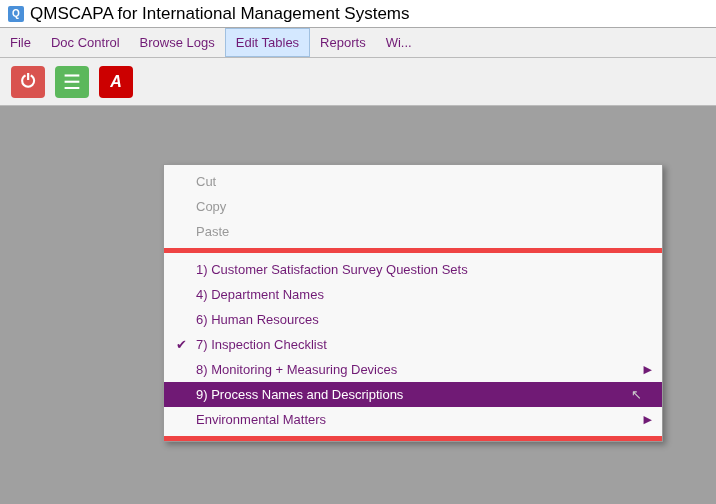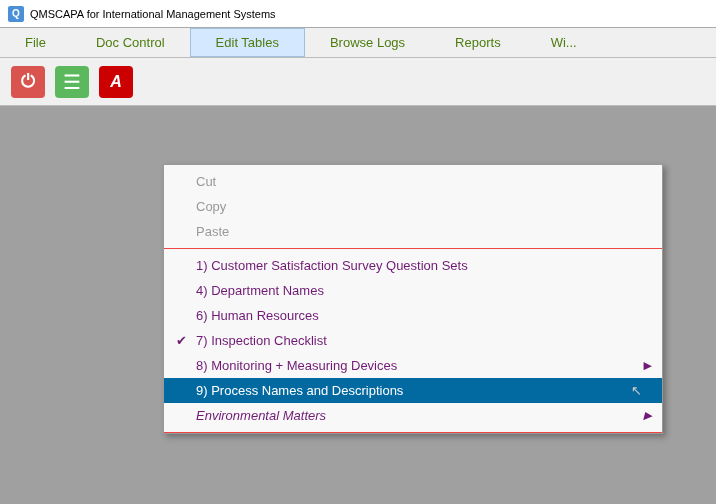--- a/index.html
+++ b/index.html
@@ -25,40 +25,40 @@
     .title-bar-icon {
       width: 16px;
       height: 16px;
       margin-right: 6px;
       background: #4a90d9;
       border-radius: 2px;
       display: flex; align-items: center; justify-content: center;
       color: white; font-size: 10px; font-weight: bold;
     }
     .title-bar-text {
-      font-size: 11px;
+      font-size: 17px;
       color: #000;
     }
 
     
     .menu-bar {
       background: #f0f0f0;
       height: 30px;
       display: flex;
       align-items: stretch;
       border-bottom: 1px solid #bbb;
       position: relative;
     }
     .menu-item {
-      padding: 0 25px;
+      padding: 0 10px;
       display: flex;
       align-items: center;
       cursor: default;
       font-size: 13px;
-      color: #4d7c0f;
+      color: #701a75;
       position: relative;
     }
     .menu-item.active {
       background: #d4e8ff;
       border: 1px solid #a0c0e0;
     }
 
     
     .toolbar {
       background: #f0f0f0;
@@ -112,37 +112,37 @@
       position: absolute;
       top: 58px;
       left: 163px;
       width: 500px;
       background: #f8f8f8;
       border: 1px solid #999;
       box-shadow: 3px 3px 6px rgba(0,0,0,0.3);
       z-index: 100;
     }
     .dropdown-section {
-      border-bottom: 1px solid #ef4444;
+      border-bottom: 5px solid #ef4444;
       padding: 4px 0;
     }
     .dropdown-item {
       padding: 5px 20px 5px 32px;
       cursor: pointer;
       display: flex;
       align-items: center;
       color: #701a75;
       position: relative;
     }
     .dropdown-item.disabled {
       color: #999;
       cursor: default;
     }
     .dropdown-item.highlighted {
-      background: #0369a1;
+      background: #701a75;
       color: white;
     }
     .dropdown-item .checkmark {
       position: absolute;
       left: 12px;
       font-size: 13px;
     }
     .dropdown-item .arrow {
       position: absolute;
       right: 10px;
@@ -153,22 +153,22 @@
 <body>
 
 <div class="title-bar">
   <div class="title-bar-icon">Q</div>
   <span class="title-bar-text">QMSCAPA for International Management Systems</span>
 </div>
 
 <div class="menu-bar">
   <div class="menu-item">File</div>
   <div class="menu-item">Doc Control</div>
+  <div class="menu-item">Browse Logs</div>
   <div class="menu-item active">Edit Tables</div>
-  <div class="menu-item">Browse Logs</div>
   <div class="menu-item">Reports</div>
   <div class="menu-item">Wi...</div>
 </div>
 
 <div class="toolbar">
   <div class="toolbar-btn">
     <div class="btn-red" style="width:34px;height:32px;display:flex;align-items:center;justify-content:center;font-size:18px;">⏻</div>
   </div>
   <div class="toolbar-btn">
     <div class="btn-green" style="width:34px;height:32px;display:flex;align-items:center;justify-content:center;font-size:20px;">☰</div>
@@ -210,20 +210,20 @@
       </div>
       <div class="dropdown-item" style="position:relative;">
         <span>8) Monitoring + Measuring Devices</span>
         <span class="arrow">▶</span>
       </div>
       <div class="dropdown-item highlighted" style="position:relative;">
         <span>9) Process Names and Descriptions</span>
 
         <span style="position:absolute;right:20px;font-size:13px;color:#ccc;">↖</span>
       </div>
-      <div class="dropdown-item" style="position:relative;font-style:italic;">
+      <div class="dropdown-item" style="position:relative;">
         <span>Environmental Matters</span>
         <span class="arrow">▶</span>
       </div>
     </div>
   </div>
 
 </div>
 
 </body></html>

